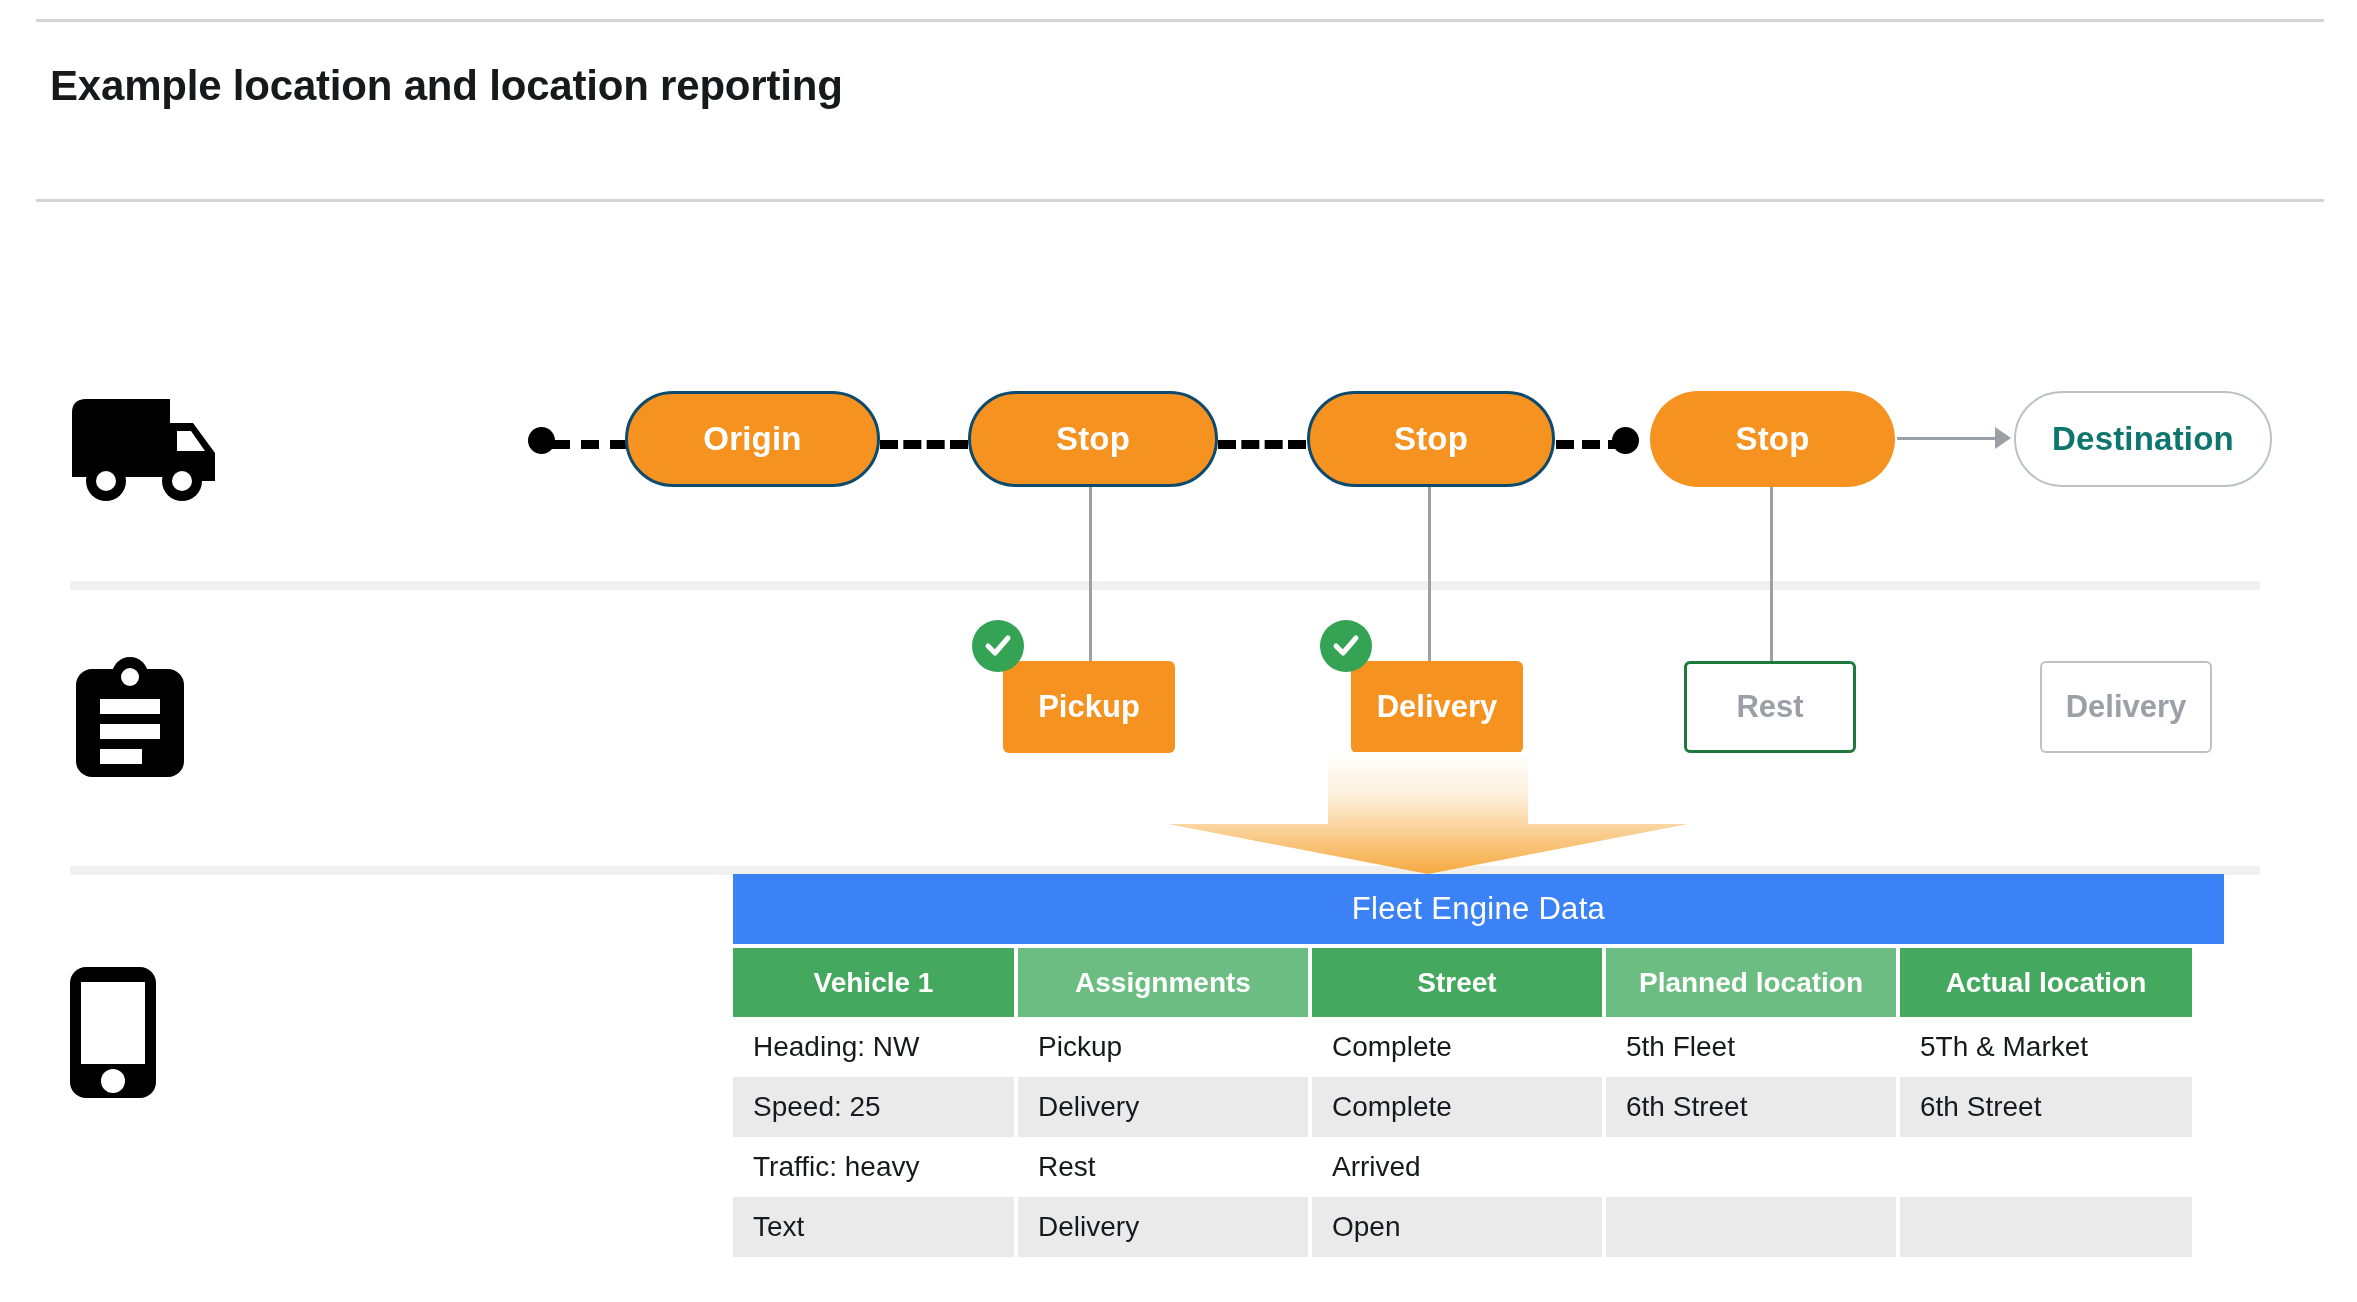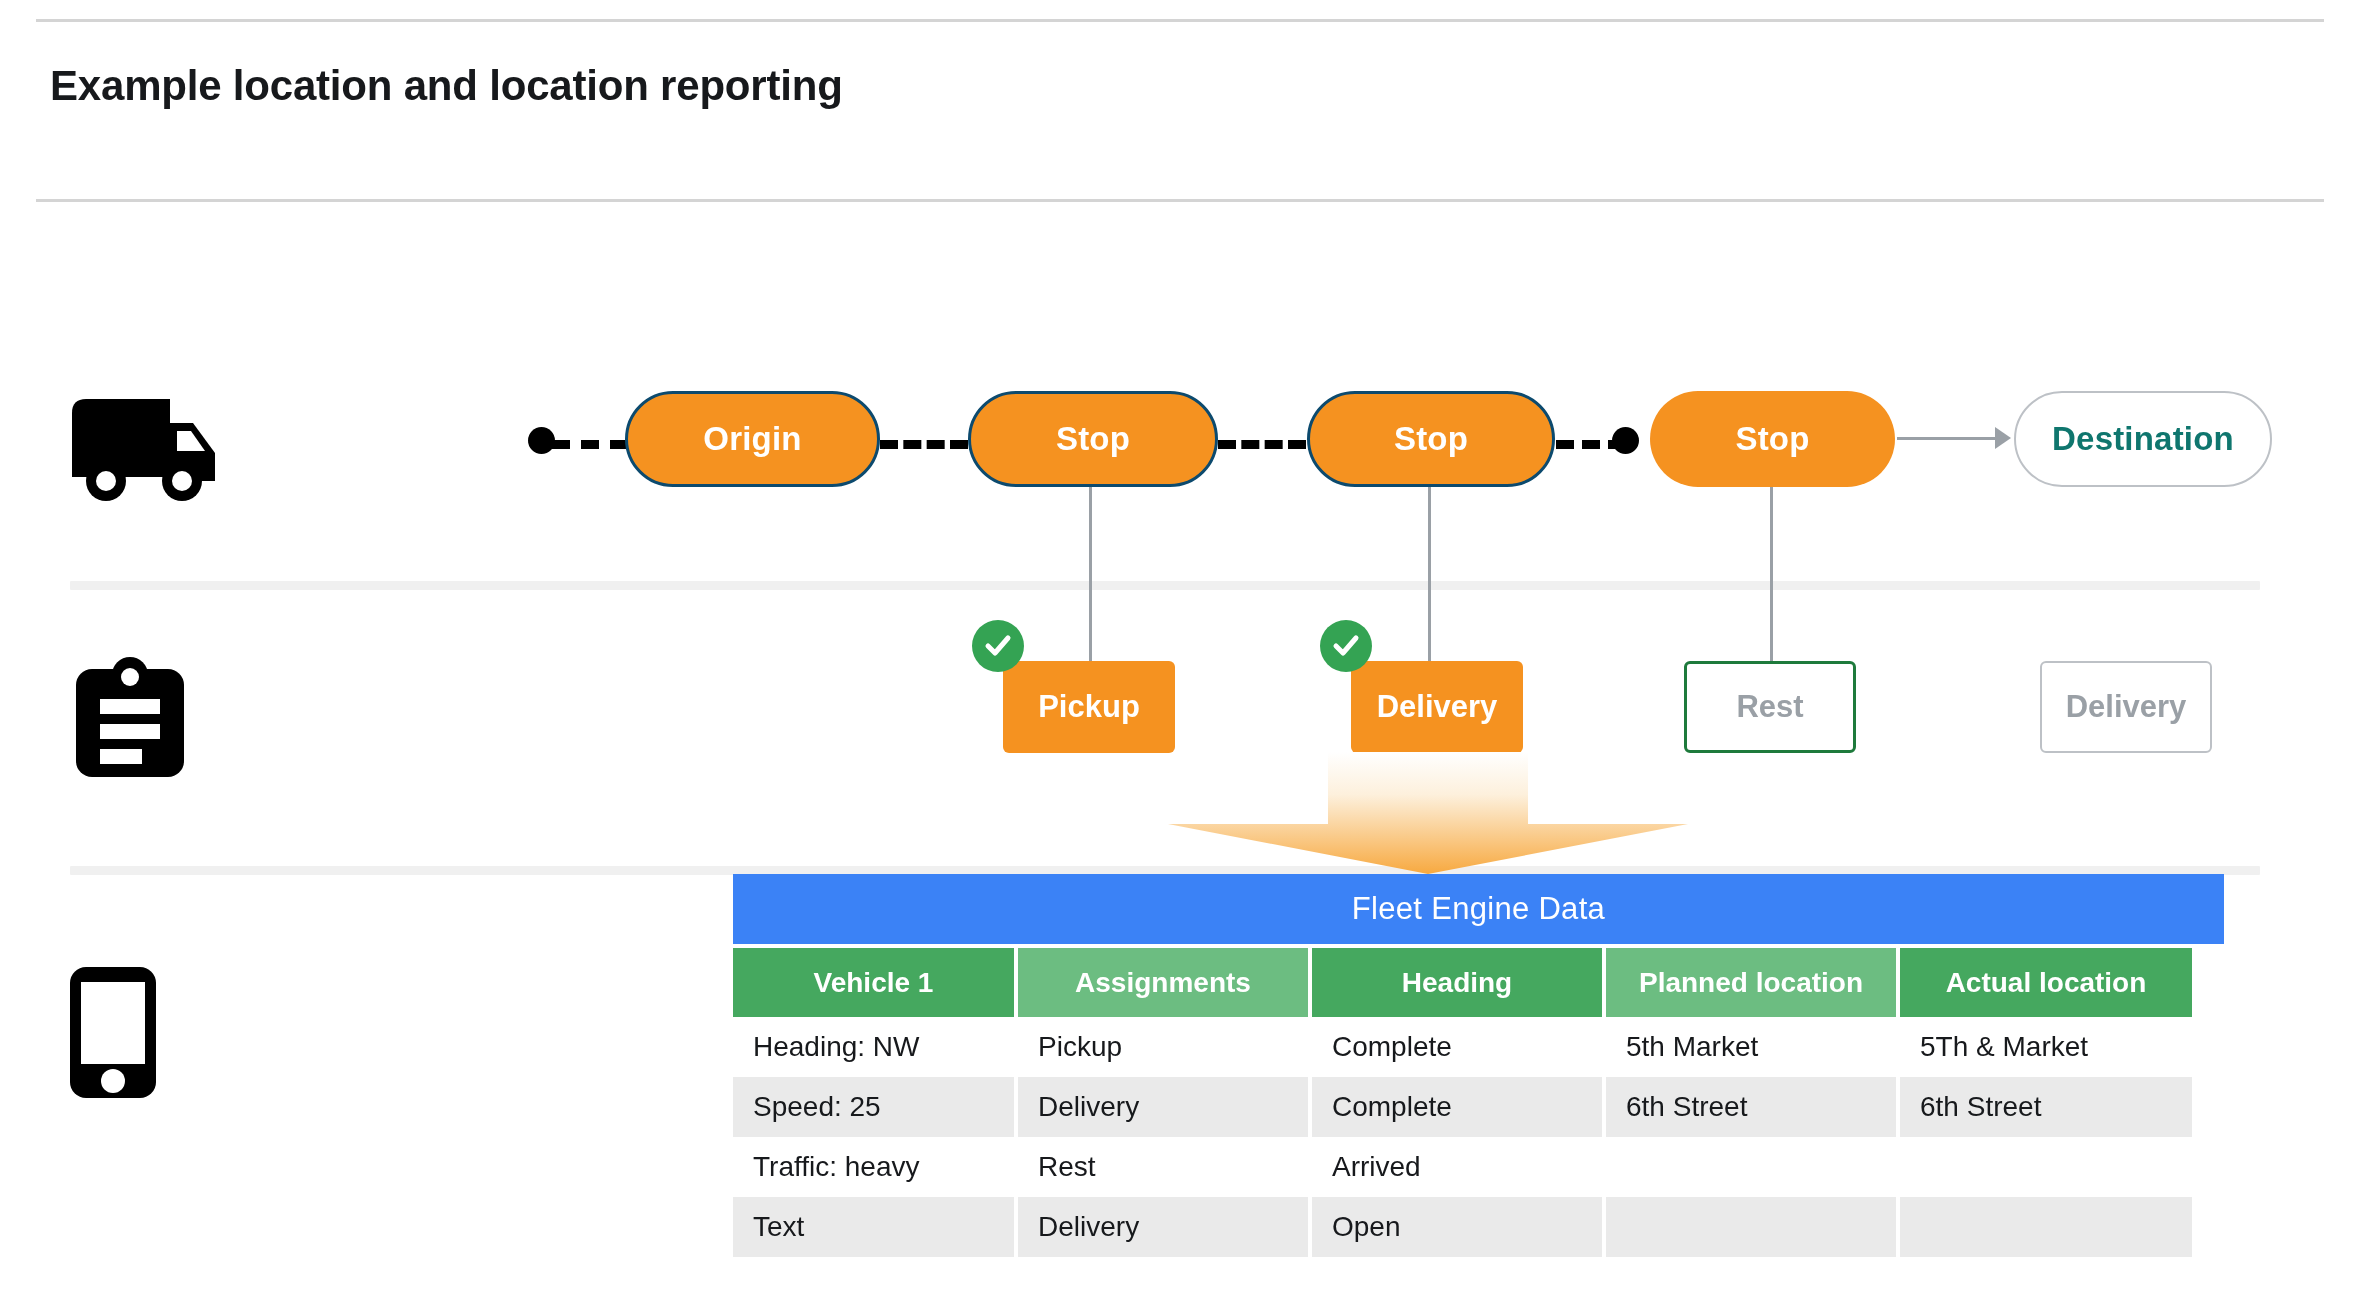--- a/index.html
+++ b/index.html
@@ -364,31 +364,31 @@
         <col class="col-1">
           <col class="col-2">
           <col class="col-3">
           <col class="col-4">
           <col class="col-5">
       </colgroup>
       <thead>
         <tr>
           <th class="sh-dark">Vehicle 1</th>
           <th class="sh-light">Assignments</th>
-          <th class="sh-dark">Heading</th>
+          <th class="sh-dark">Street</th>
           <th class="sh-light">Planned location</th>
           <th class="sh-dark">Actual location</th>
         </tr>
       </thead>
       <tbody>
         <tr class="r-white">
           <td>Heading: NW</td>
           <td>Pickup</td>
           <td>Complete</td>
-          <td>5th Market</td>
+          <td>5th Fleet</td>
           <td>5Th &amp; Market</td>
         </tr>
         <tr class="r-gray">
           <td>Speed: 25</td>
           <td>Delivery</td>
           <td>Complete</td>
           <td>6th Street</td>
           <td>6th Street</td>
         </tr>
         <tr class="r-white">

